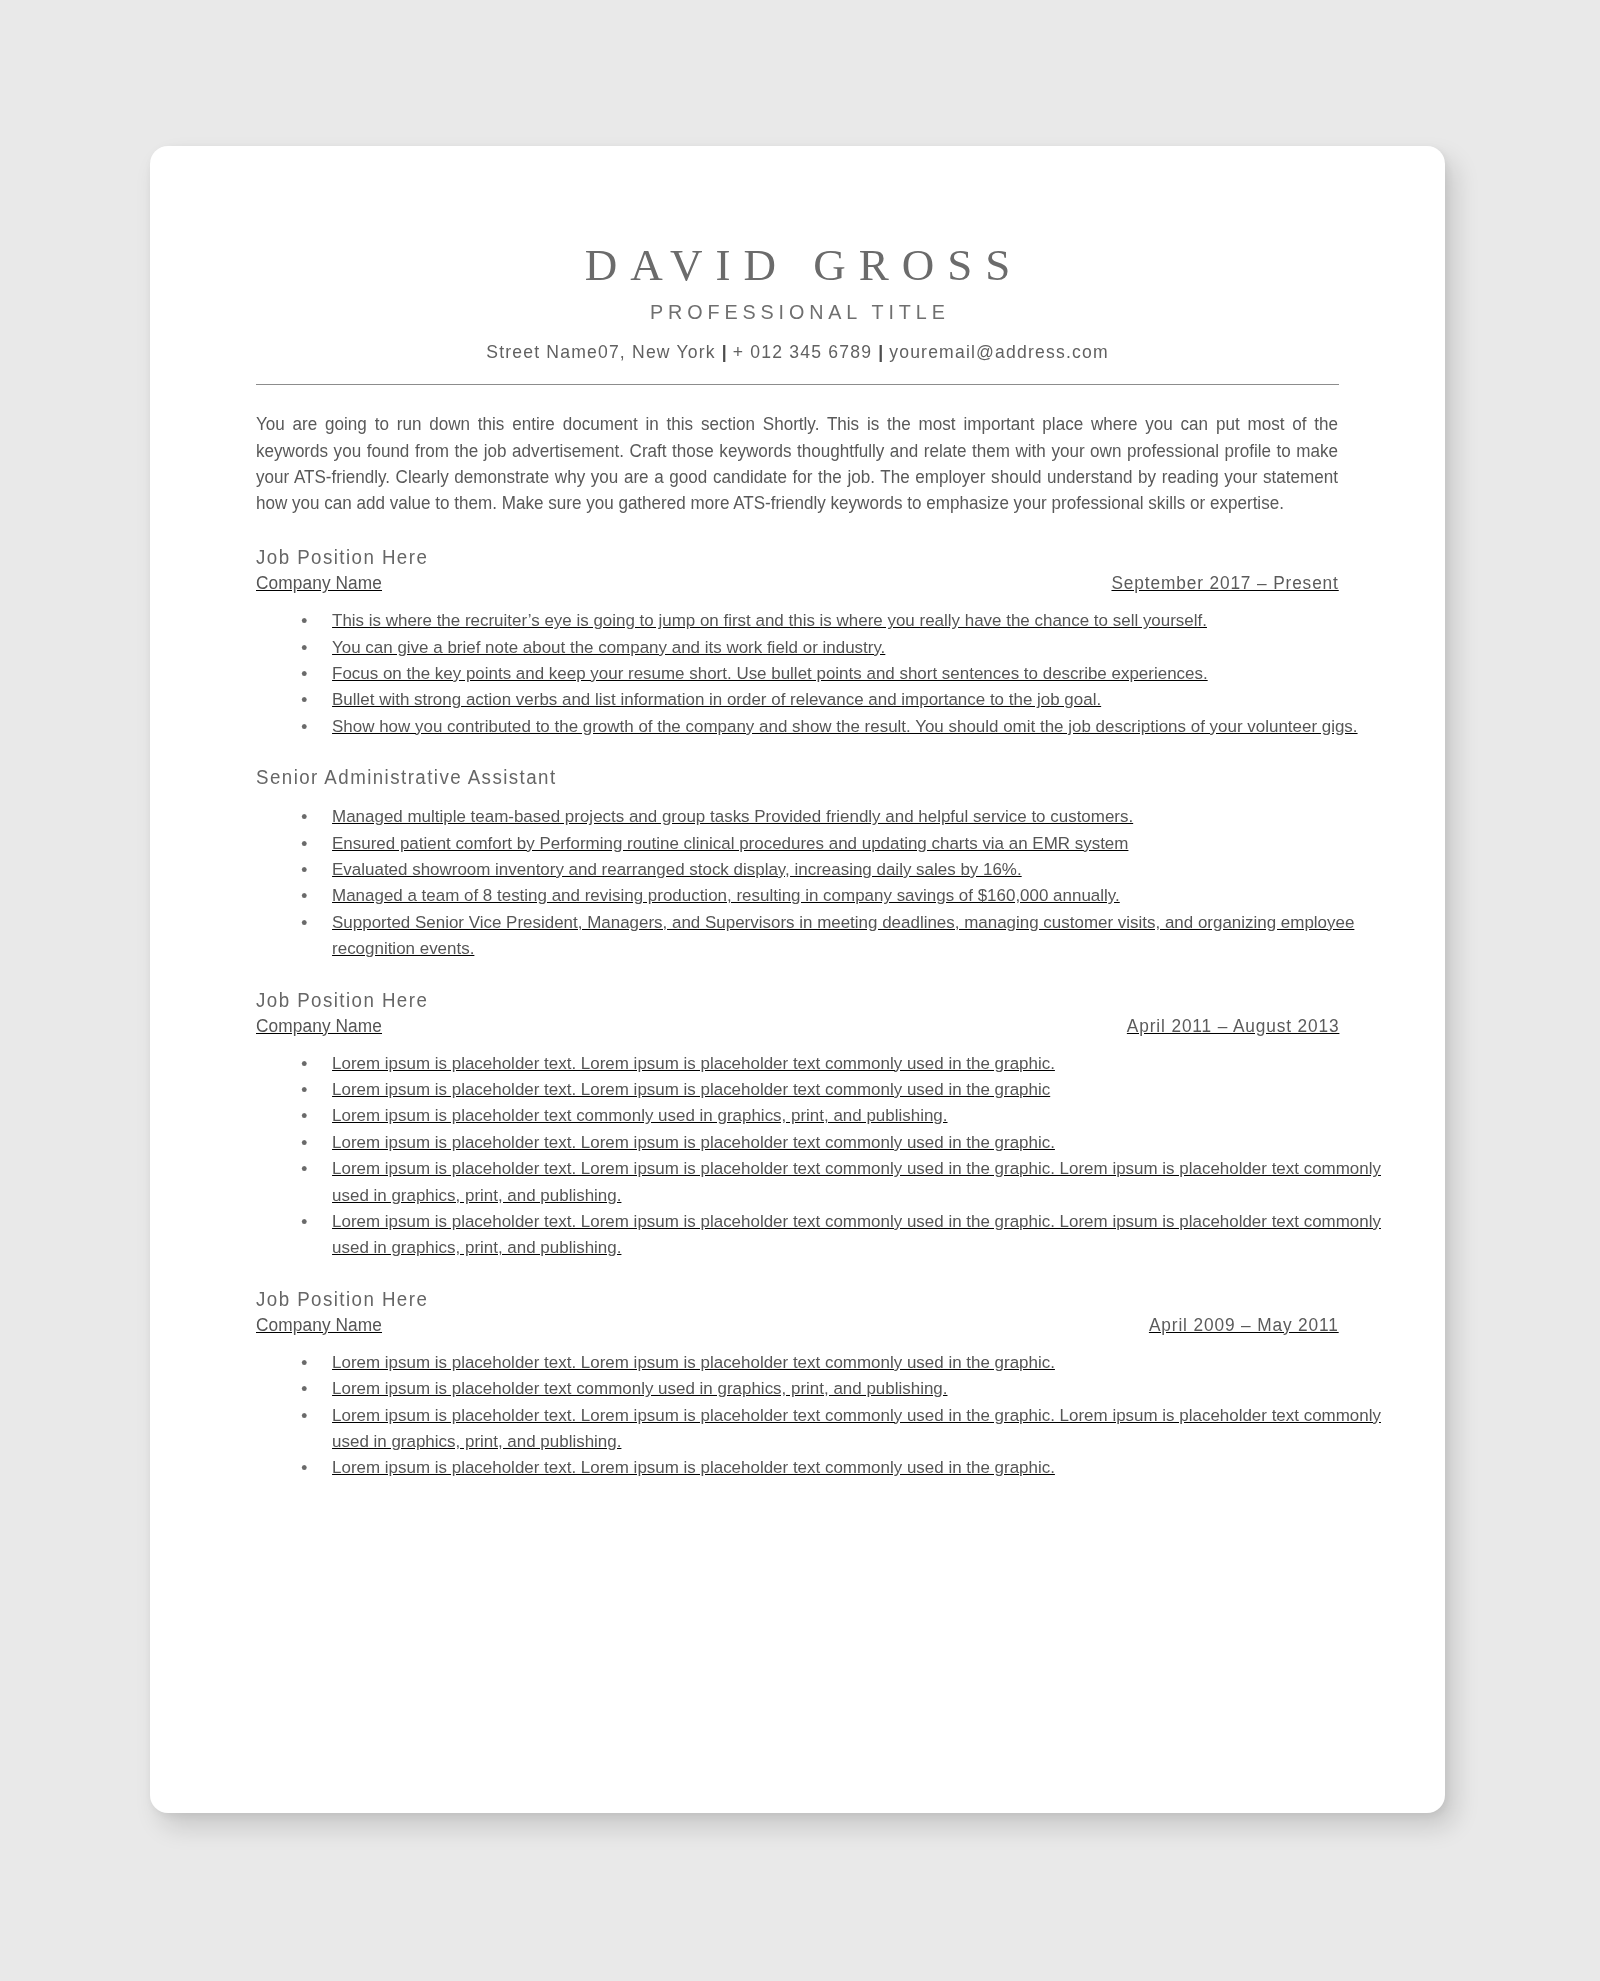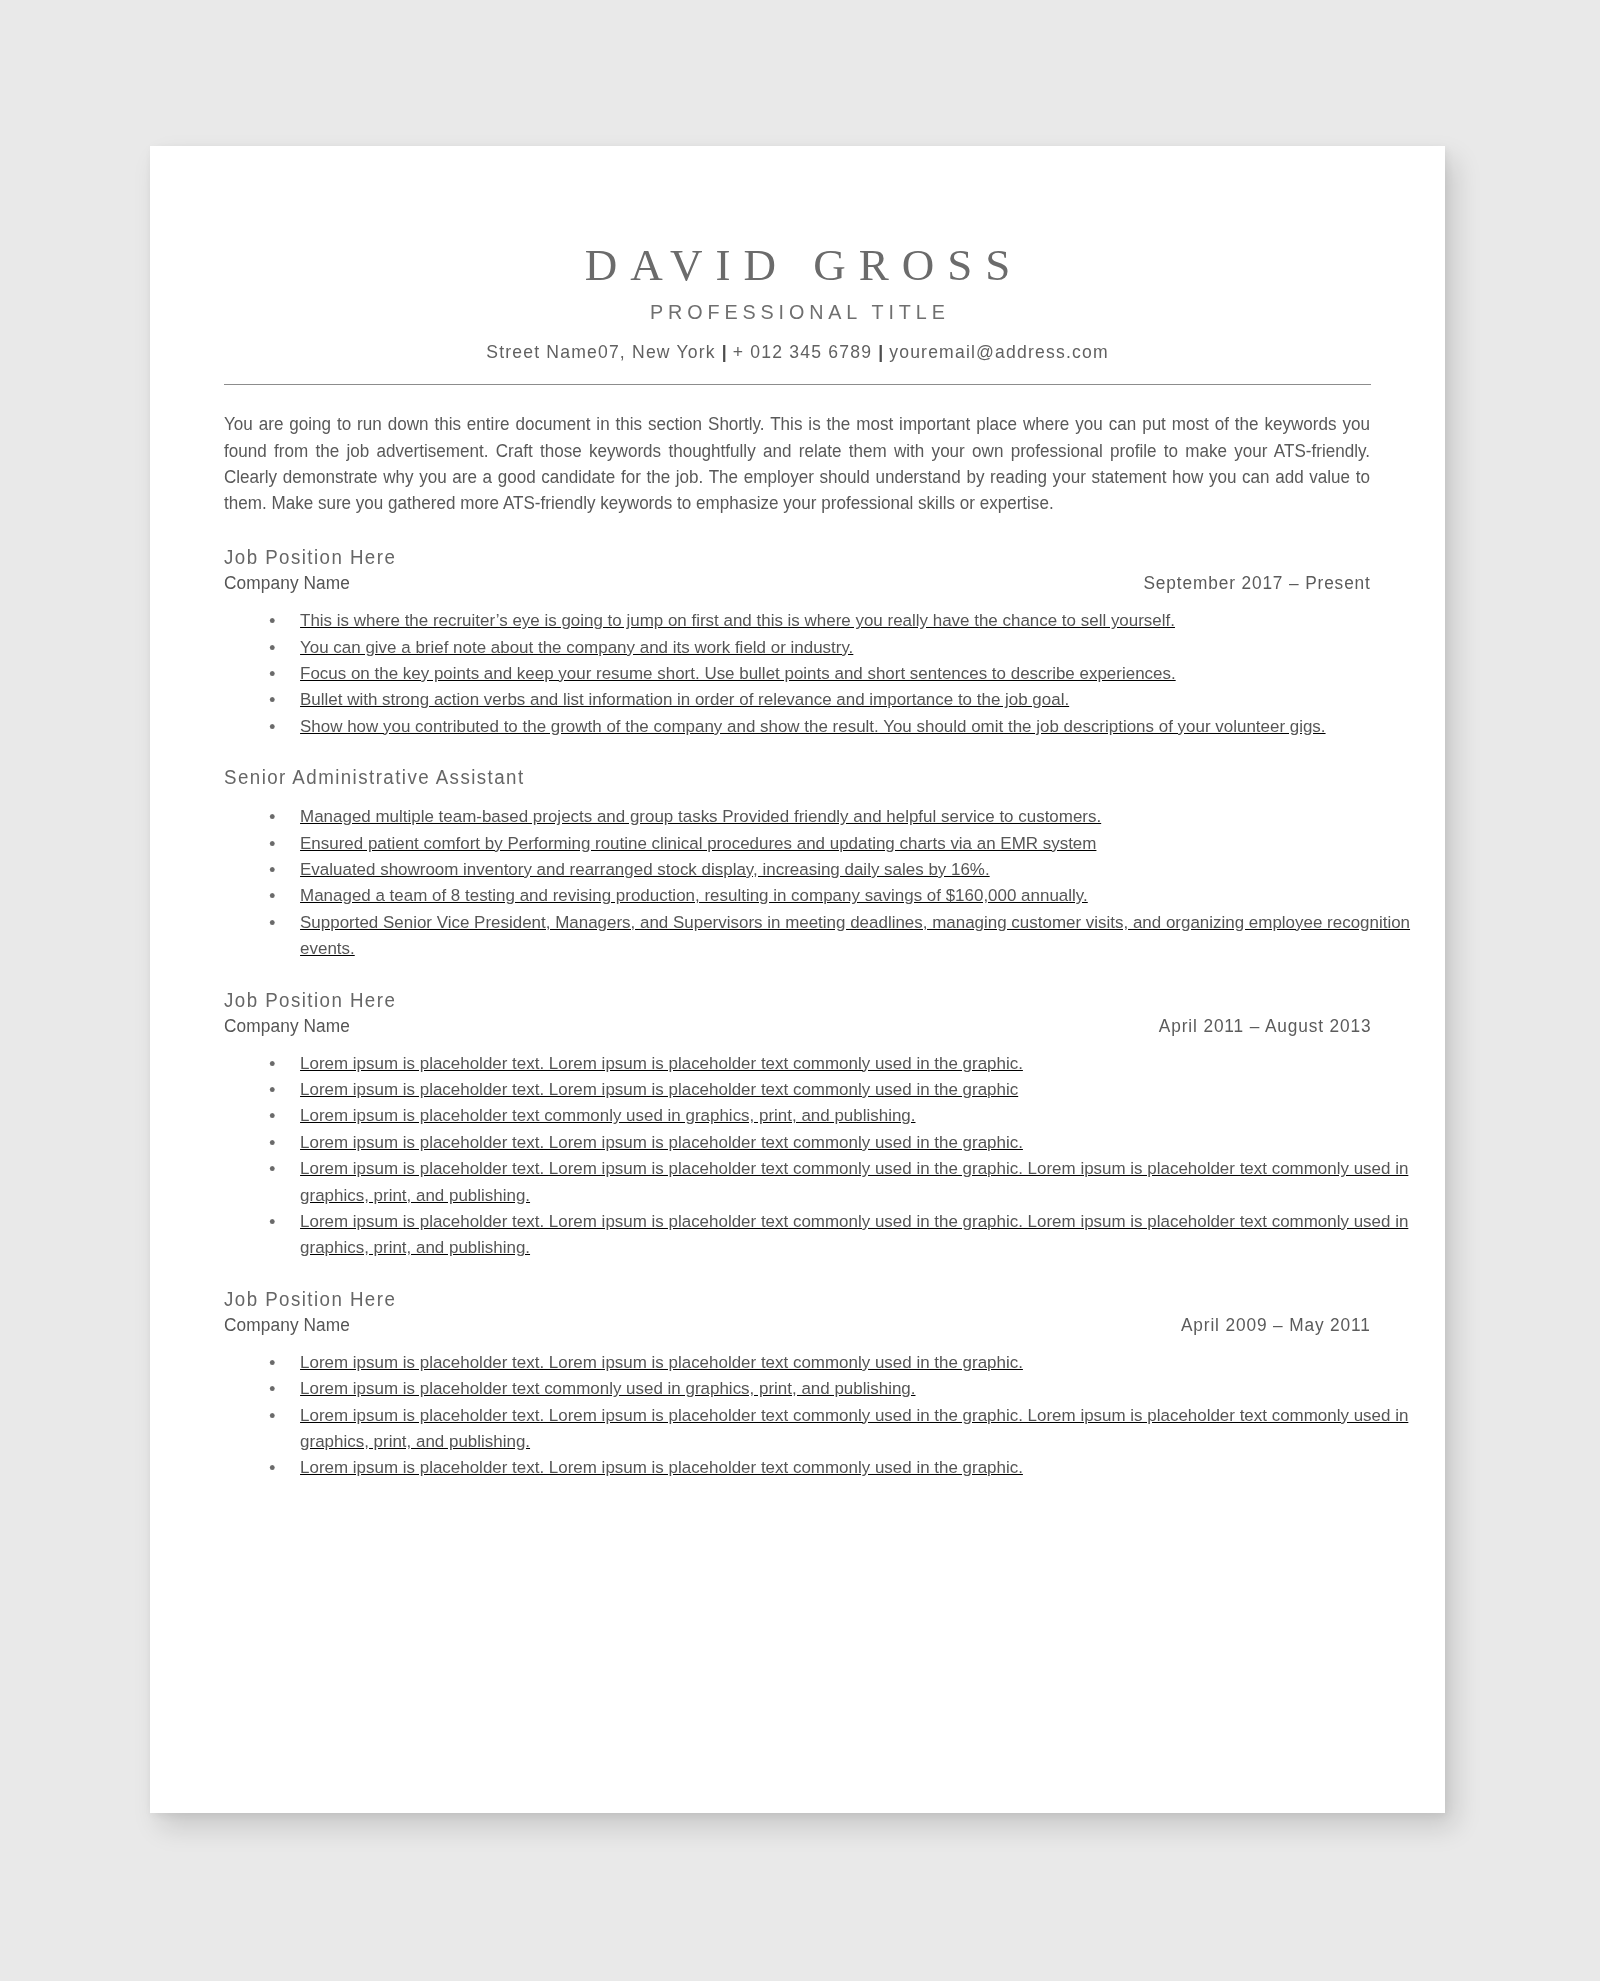--- a/index.html
+++ b/index.html
@@ -25,21 +25,22 @@
   .sheet {
     position: absolute;
     left: 150px;
     top: 146px;
     width: 1295px;
     height: 1667px;
     background: #ffffff;
     box-shadow: 10px 14px 26px rgba(0,0,0,0.14),
                 2px 3px 8px rgba(0,0,0,0.06);
     box-sizing: border-box;
-    padding: 0 74px;
+    padding: 0 106px;
+    border-radius: 18px;
   }
 
   
   .hdr { text-align: center; }
   .name {
     margin: 0;
     padding-top: 94px;
     font-family: "Liberation Serif", "DejaVu Serif", serif;
     font-size: 45px;
     font-weight: 400;
@@ -118,20 +119,21 @@
     color: #666666;
     line-height: 1.28;
     transform: scaleX(0.96);
     transform-origin: left center;
   }
   .job-meta {
     display: flex;
     justify-content: space-between;
     align-items: baseline;
     padding-top: 3px;
+    text-decoration: underline;
   }
   .job-company {
     font-size: 18px;
     color: #555555;
     letter-spacing: 0.1px;
     transform: scaleX(0.96);
     transform-origin: left center;
   }
   .job-dates {
     font-size: 18px;

